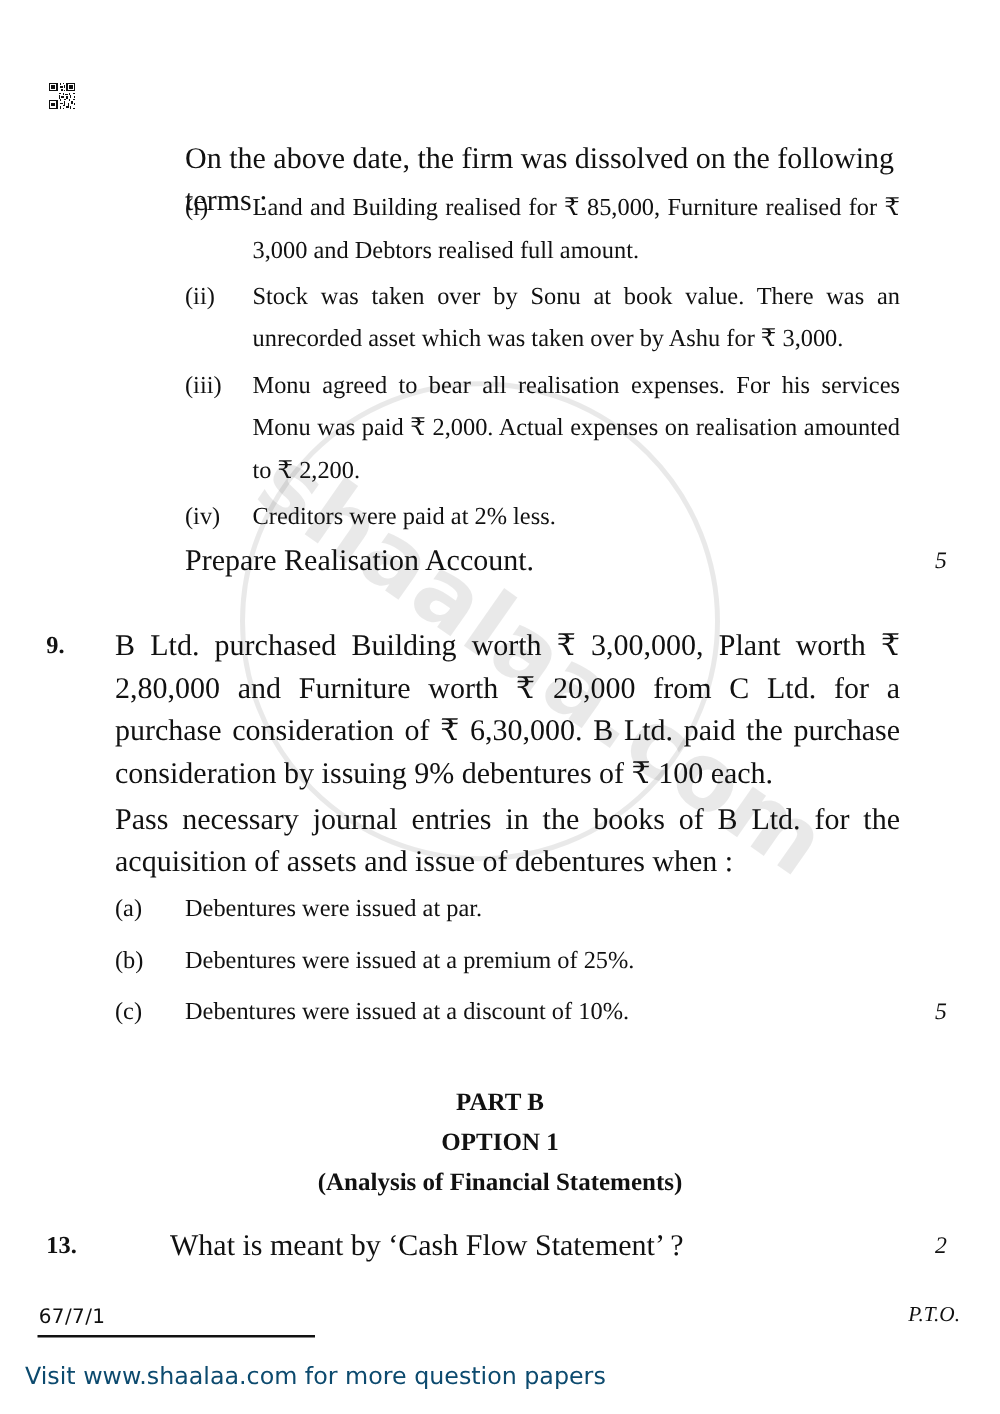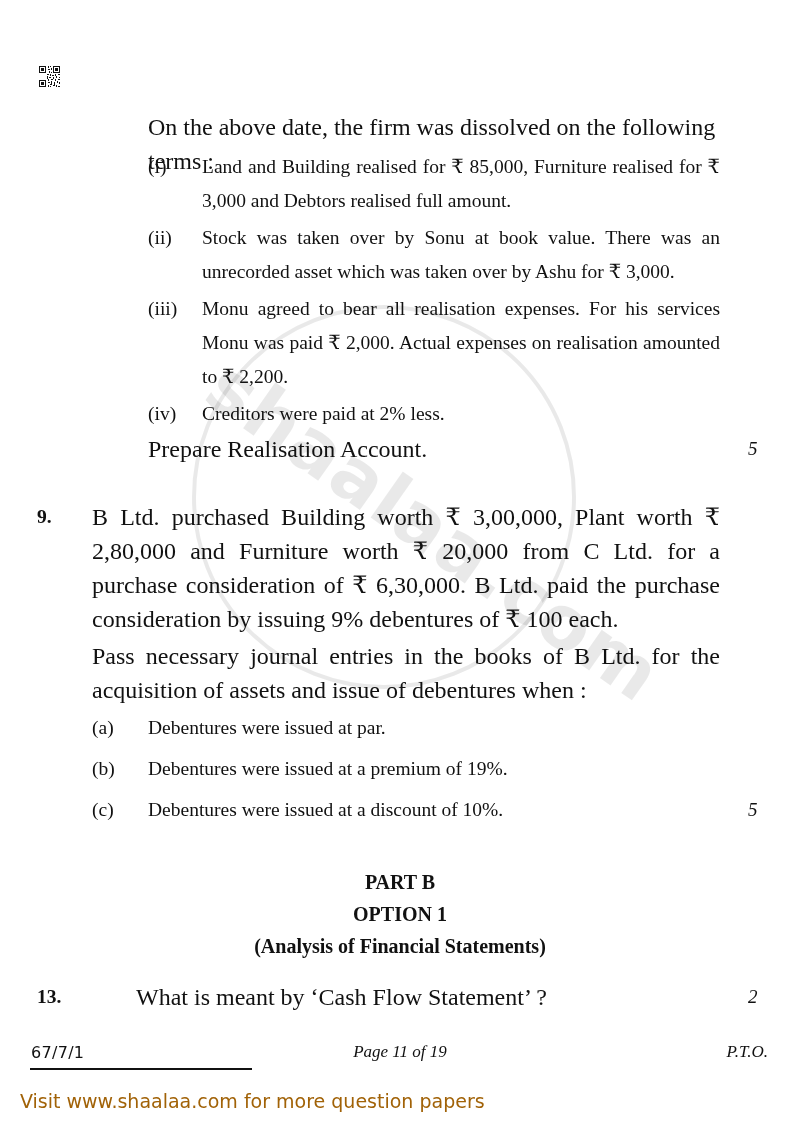--- a/index.html
+++ b/index.html
@@ -157,21 +157,21 @@
     top: 1042px;
     font-style: italic;
     font-size: 17px;
   }
   .footer-visit {
     position: absolute;
     left: 20px;
     top: 1090px;
     font-family: "DejaVu Sans", sans-serif;
     font-size: 19px;
-    color: #a16207;
+    color: #0c4a6e;
   }
 </style>
 </head>
 <body>
 
 <div class="page">
 
   <svg class="qr" viewBox="0 0 23 23" shape-rendering="crispEdges">
     <rect x="0" y="0" width="23" height="23" fill="#ffffff"></rect>
     <g fill="#111111">
@@ -262,38 +262,37 @@
 
     <div class="para" style="left:92px; top:639px; width:628px;">Pass necessary journal entries in the books of B Ltd. for the acquisition of assets and issue of debentures when :</div>
 
     <div class="row" style="left:92px; top:711px; width:628px; padding-left:56px; box-sizing:border-box;">
       <span class="marker">(a)</span>
       <span class="body nojust">Debentures were issued at par.</span>
     </div>
 
     <div class="row" style="left:92px; top:752px; width:628px; padding-left:56px; box-sizing:border-box;">
       <span class="marker">(b)</span>
-      <span class="body nojust">Debentures were issued at a premium of 19%.</span>
+      <span class="body nojust">Debentures were issued at a premium of 25%.</span>
     </div>
 
     <div class="row" style="left:92px; top:793px; width:628px; padding-left:56px; box-sizing:border-box;">
       <span class="marker">(c)</span>
       <span class="body nojust">Debentures were issued at a discount of 10%.</span>
     </div>
     <div class="marks" style="left:748px; top:793px;">5</div>
 
     <div class="heading" style="top:866px;">PART B</div>
     <div class="heading" style="top:898px;">OPTION 1</div>
     <div class="heading" style="top:930px;">(Analysis of Financial Statements)</div>
 
     <div class="qnum" style="left:37px; top:980px;">13.</div>
     <div class="para nojust" style="left:92px; top:980px; width:600px;margin-left:44px;">What is meant by ‘Cash Flow Statement’ ?</div>
     <div class="marks" style="left:748px; top:980px;">2</div>
 
   </div>
 
   <div class="footer-code">67/7/1</div>
   <div class="footer-rule"></div>
-  <div class="footer-page">Page 11 of 19</div>
   <div class="footer-pto">P.T.O.</div>
   <div class="footer-visit">Visit www.shaalaa.com for more question papers</div>
 
 </div>
 
 </body></html>

